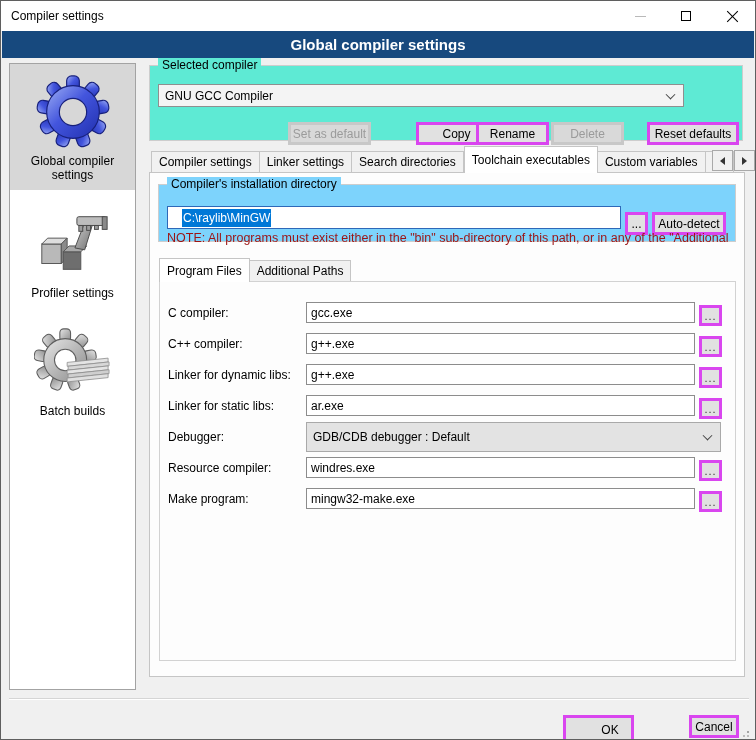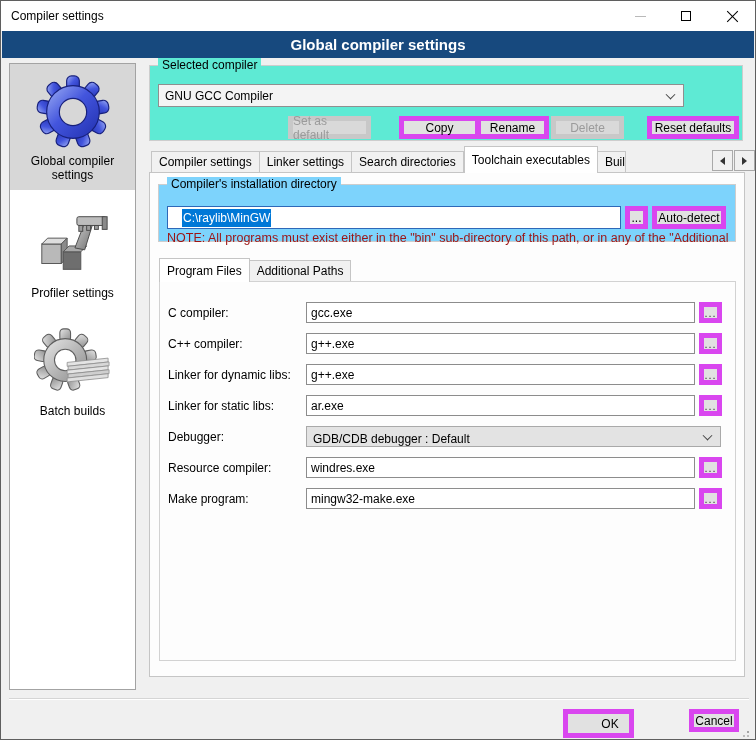--- a/index.html
+++ b/index.html
@@ -30,39 +30,39 @@
   
   .sidebar { position:absolute; left:8px; top:62px; width:127px; height:627px;
              background:#fff; border:1px solid #a3a3a3; }
   .side-item { width:100%; padding:6px 2px 8px 2px; text-align:center; color:#fff; }
   .side-item.selected { background:#d7d7d7; color:#d7d7d7; }
   .side-item .icon-wrap { display:flex; justify-content:center; align-items:center; height:84px; }
   .side-label { font-size:12px; line-height:14px; color:#000; }
   .side-item + .side-item { margin-top:6px; }
 
   
-  .btn { background:#e1e1e1; border:5px solid #d946ef; font-size:12px;
-         display:flex; align-items:center; justify-content:center; }
+  .btn { background:#e1e1e1; border:3px solid #d946ef; font-size:12px;
+         display:flex; align-items:center; justify-content:center;margin-top:6px; }
   .btn.disabled { background:#d9d9d9; border-color:#c8c8c8; color:#9b9b9b; }
   .combo { border:1px solid #8f8f8f; background:#f4f4f4; display:flex; align-items:center;
            padding:0 24px 0 6px; position:relative; }
   .combo .chev { position:absolute; right:9px; top:50%; width:7px; height:7px;
                  border-right:1.4px solid #444; border-bottom:1.4px solid #444;
                  transform:translateY(-70%) rotate(45deg); }
   .groupbox { position:absolute; border:1px solid #cdcdcd; }
   .groupbox > .legend { position:absolute; top:-8px; left:8px; background:inherit;
                         padding:0 4px; font-size:12px; }
 
   
   .gb-compiler { left:148px; top:64px; width:594px; height:76px; background:#5eead4; }
   .compiler-combo { position:absolute; left:8px; top:18px; width:526px; height:23px; }
   .cmp-btnrow { position:absolute; left:0; top:50px; width:594px; height:23px; }
   .cmp-btnrow .btn { position:absolute; height:23px; }
   .b-setdef { left:138px; width:83px; }
-  .b-copy   { left:249px; width:81px; }
+  .b-copy   { left:266px; width:81px; }
   .b-rename { left:326px; width:73px; }
   .b-delete { left:401px; width:73px; }
   .b-reset  { left:497px; width:92px; }
 
   
   .tabstrip { position:absolute; left:150px; top:145px; height:27px; display:flex; align-items:flex-end; }
   .tab { height:22px; background:#f1f1f1; border:1px solid #c5c5c5; border-left:none;
          display:flex; align-items:center; padding:0 7px; white-space:nowrap; }
   .tab:first-child { border-left:1px solid #c5c5c5; }
   .tab.active { height:27px; background:#fff; border-left:1px solid #c5c5c5; border-bottom:none;
@@ -92,21 +92,21 @@
 
   
   .subtabs { position:absolute; left:9px; top:85px; height:24px; display:flex; align-items:flex-end; }
   .subpanel { position:absolute; left:9px; top:108px; width:577px; height:380px;
               background:#fdfdfd; border:1px solid #d2d2d2; padding-top:20px; z-index:1; }
 
   .field-row { display:flex; align-items:center; height:21px; margin:0 0 10px 8px; }
   .field-label { width:138px; font-size:12px; }
   .field-input { width:389px; height:21px; border:1px solid #8c8c8c; background:#fff;
                  display:flex; align-items:center; padding-left:4px; }
-  .field-combo { width:415px; height:21px; background:#e3e3e3; border:1px solid #a9a9a9; font-size:12px;align-items:flex-end; }
+  .field-combo { width:415px; height:30px; background:#e3e3e3; border:1px solid #a9a9a9; font-size:12px; }
   .b-browse { width:23px; height:21px; margin-left:4px; color:#333; letter-spacing:1px;
               font-size:11px; }
 
   
   .footer-sep { position:absolute; left:8px; top:697px; width:740px; height:2px;
                 border-top:1px solid #d5d5d5; border-bottom:1px solid #fff; }
   .b-ok     { position:absolute; left:562px; top:708px; width:71px; height:29px;padding-left:23px; }
   .b-cancel { position:absolute; left:688px; top:708px; width:50px; height:23px; }
   .grip { position:absolute; right:4px; bottom:4px; width:2px; height:2px; background:#a5a5a5;
           box-shadow: -8px 8px #a5a5a5, 0 8px #a5a5a5, -4px 4px #bdbdbd, 0 0 #a5a5a5,
@@ -246,20 +246,21 @@
       <div class="btn disabled b-delete">Delete</div>
       <div class="btn b-reset">Reset defaults</div>
     </div>
   </div>
 
   <div class="tabstrip">
     <div class="tab">Compiler settings</div>
     <div class="tab">Linker settings</div>
     <div class="tab">Search directories</div>
     <div class="tab active">Toolchain executables</div>
+    <div class="tab">Custom variables</div>
     <div class="tab clip">Build options</div>
   </div>
   <div class="tab-arrows">
     <div class="arrow-btn">
       <span class="tri tri-left"></span>
     </div>
     <div class="arrow-btn">
       <span class="tri tri-right"></span>
     </div>
   </div>

